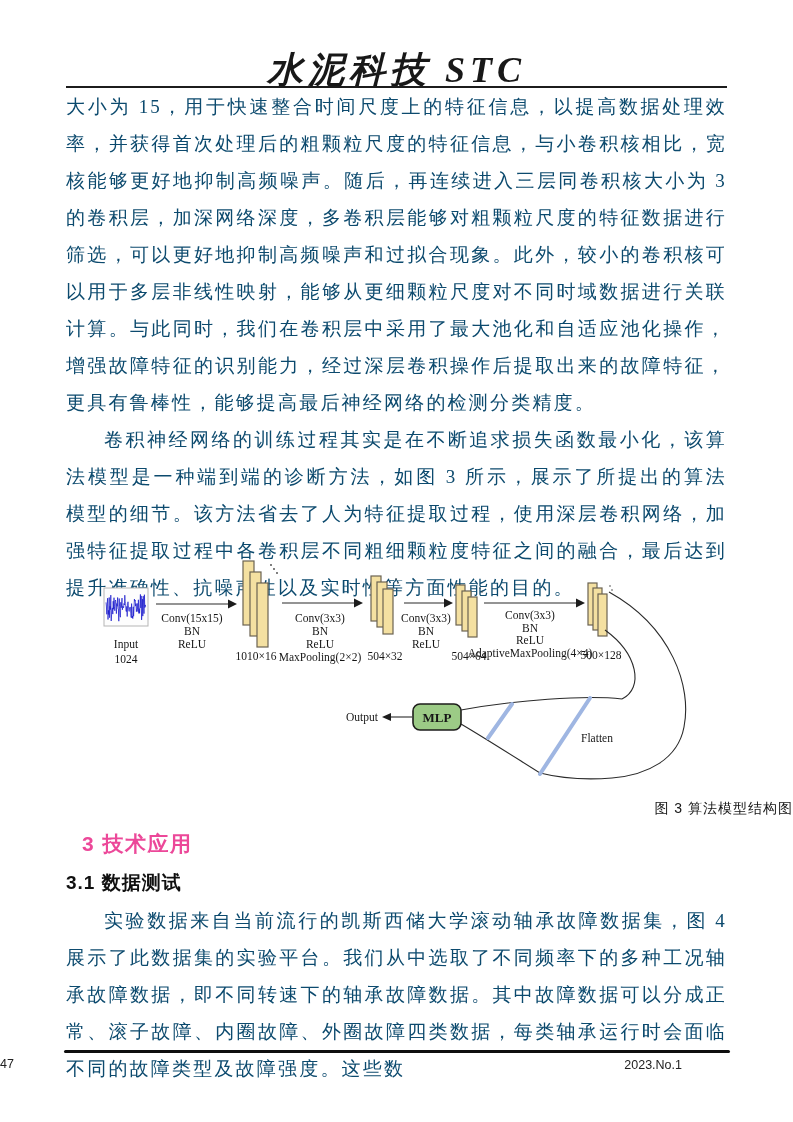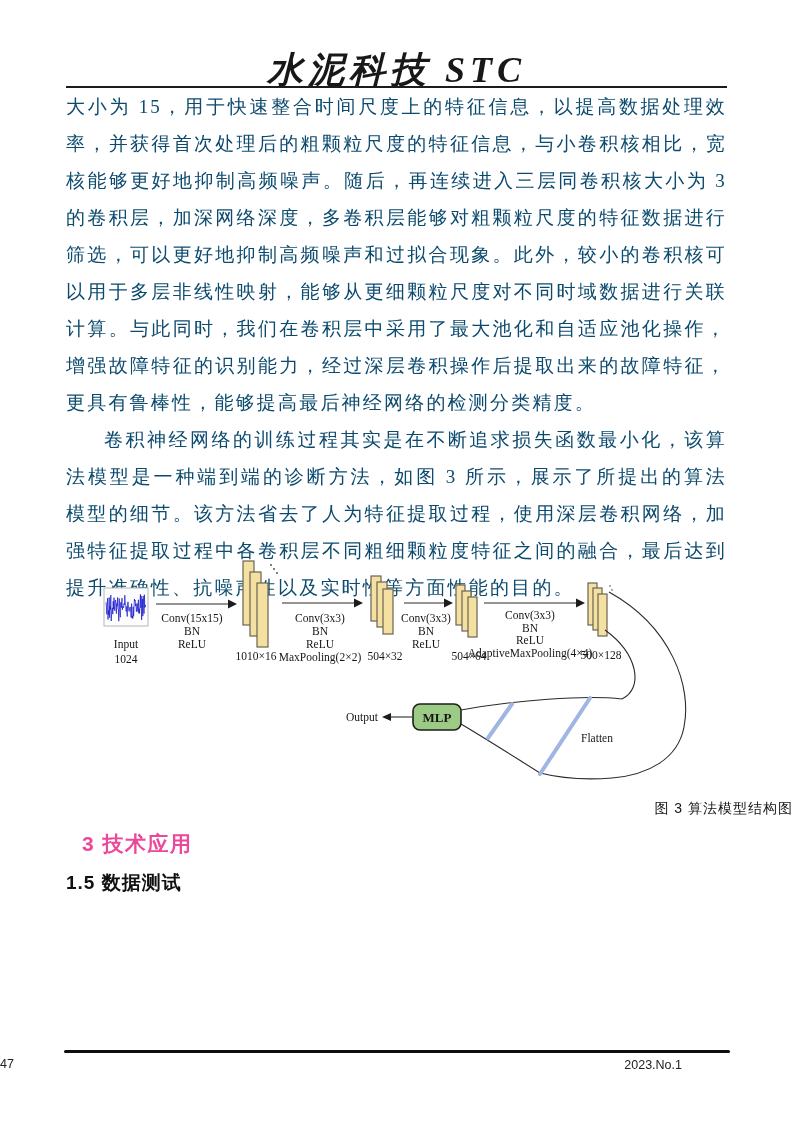--- a/index.html
+++ b/index.html
@@ -179,20 +179,23 @@
         <line class="flow-line" x1="352" y1="165" x2="331" y2="165" stroke-width="1.4"></line>
         <polygon points="331,161 331,169 322,165" fill="#1c1c1c"></polygon>
       </g>
       <text class="fig-label" x="318" y="169" text-anchor="end">Output</text>
     </svg>
   </div>
 
   <div class="figure-caption">图 3  算法模型结构图</div>
 
   <div class="section-h1">3 技术应用</div>
-  <div class="section-h2">1.5 数据测试</div>
-
+  <div class="section-h2">3.1 数据测试</div>
+
+  <div class="body-text" id="text-block-2">
+    <p class="indent">实验数据来自当前流行的凯斯西储大学滚动轴承故障数据集，图 4 展示了此数据集的实验平台。我们从中选取了不同频率下的多种工况轴承故障数据，即不同转速下的轴承故障数据。其中故障数据可以分成正常、滚子故障、内圈故障、外圈故障四类数据，每类轴承运行时会面临不同的故障类型及故障强度。这些数</p>
+  </div>
 
   <div class="footer-rule"></div>
   <div class="footer-page">47</div>
   <div class="footer-issue">2023.No.1</div>
 
 </div>
 
 </body></html>

